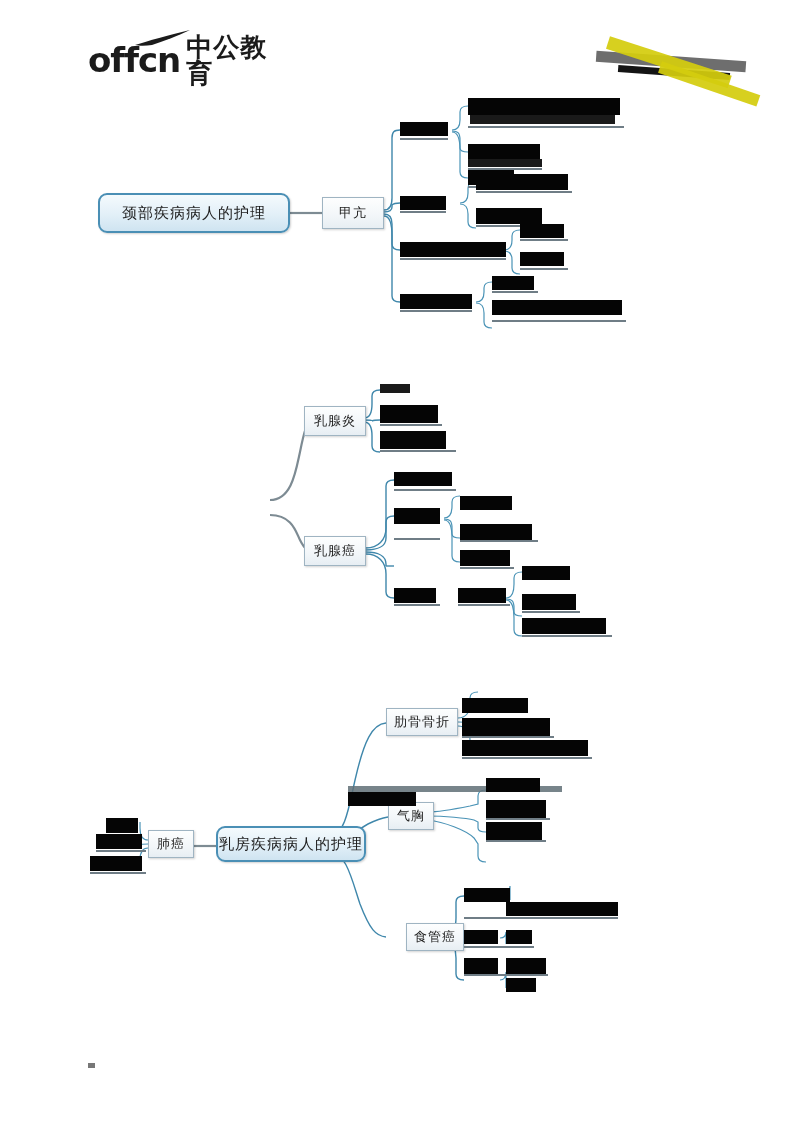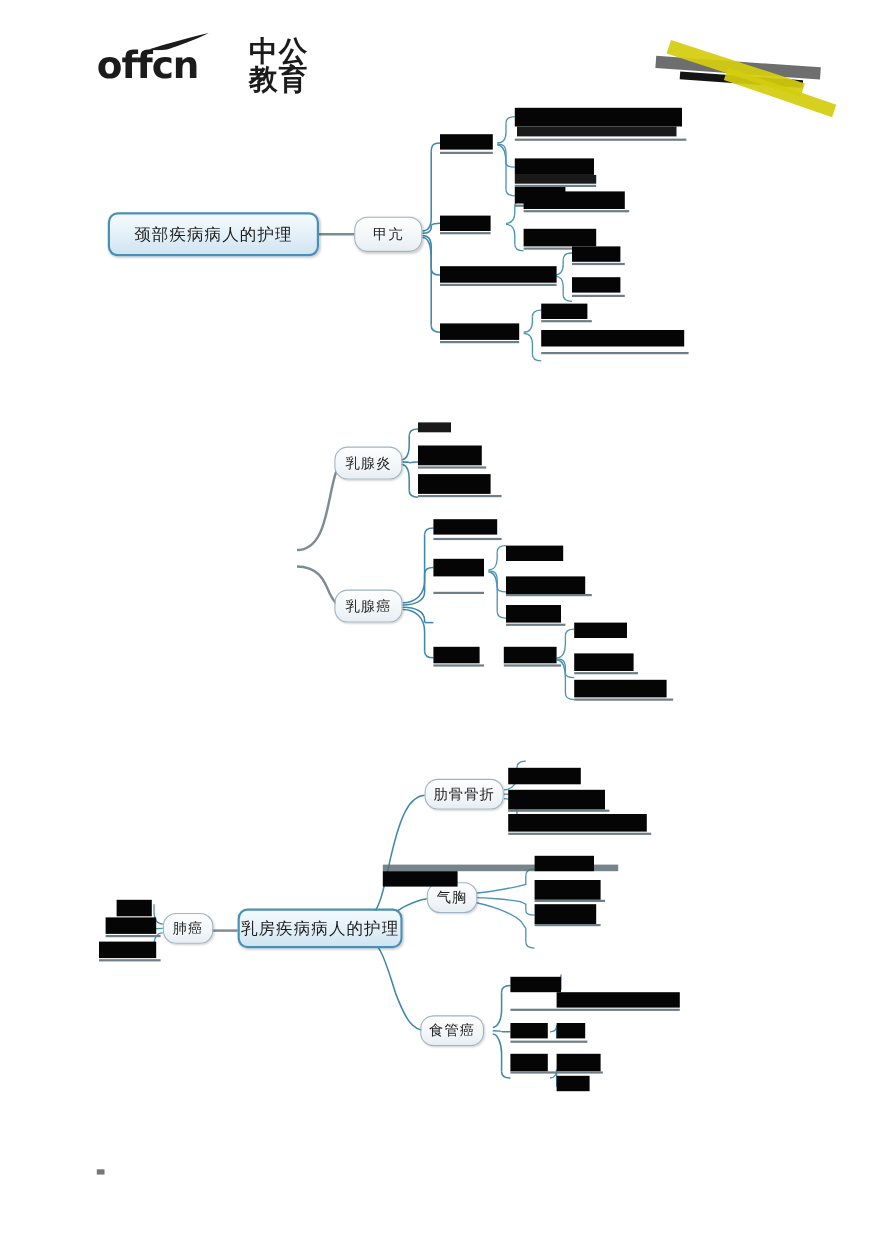--- a/index.html
+++ b/index.html
@@ -47,21 +47,20 @@
     width: 58px;
     height: 16px;
   }
   .logo-cn {
     font-size: 26px;
     font-weight: bold;
     color: #1b1b1b;
     letter-spacing: 1px;
     line-height: 1;
     font-family: "DejaVu Sans", sans-serif;
-    margin-left: 40px;
   }
 
   
   #watermark {
     position: absolute;
     left: 588px;
     top: 28px;
     width: 180px;
     height: 70px;
   }
@@ -114,21 +113,21 @@
     border: 2px solid #4a8fb5;
     border-radius: 9px;
     background: linear-gradient(to bottom, #f4fafd 0%, #e3f0f8 52%, #cfe4f1 100%);
     box-shadow: 1px 1px 2px rgba(0,0,0,.18);
     font-size: 15px;
     letter-spacing: 1px;
     padding: 0 14px;
   }
   .node-sub {
     border: 1px solid #9fb4c2;
-    border-radius: 12px;
+    border-radius: 0;
     background: linear-gradient(to bottom, #fdfefe 0%, #f2f6f9 60%, #e7eef3 100%);
     box-shadow: 1px 1px 2px rgba(0,0,0,.18);
     font-size: 13px;
     letter-spacing: 1px;
     padding: 0 8px;
   }
 
   
   .redact {
     position: absolute;
@@ -419,21 +418,21 @@
   </div>
 
   <div class="node node-sub" style="left:386px; top:708px; width:72px; height:28px;">
     <span>肋骨骨折</span>
   </div>
 
   <div class="node node-sub" style="left:388px; top:802px; width:46px; height:28px;">
     <span>气胸</span>
   </div>
 
-  <div class="node node-sub" style="left:382px; top:923px; width:58px; height:28px;">
+  <div class="node node-sub" style="left:406px; top:923px; width:58px; height:28px;">
     <span>食管癌</span>
   </div>
 
   <div class="node node-sub" style="left:148px; top:830px; width:46px; height:28px;">
     <span>肺癌</span>
   </div>
 
   <div class="redact" style="left:462px; top:698px; width:66px; height:15px;"></div>
   <div class="redact" style="left:462px; top:718px; width:88px; height:18px;"></div>
   <div class="underline" style="left:462px; top:736px; width:92px;"></div>

